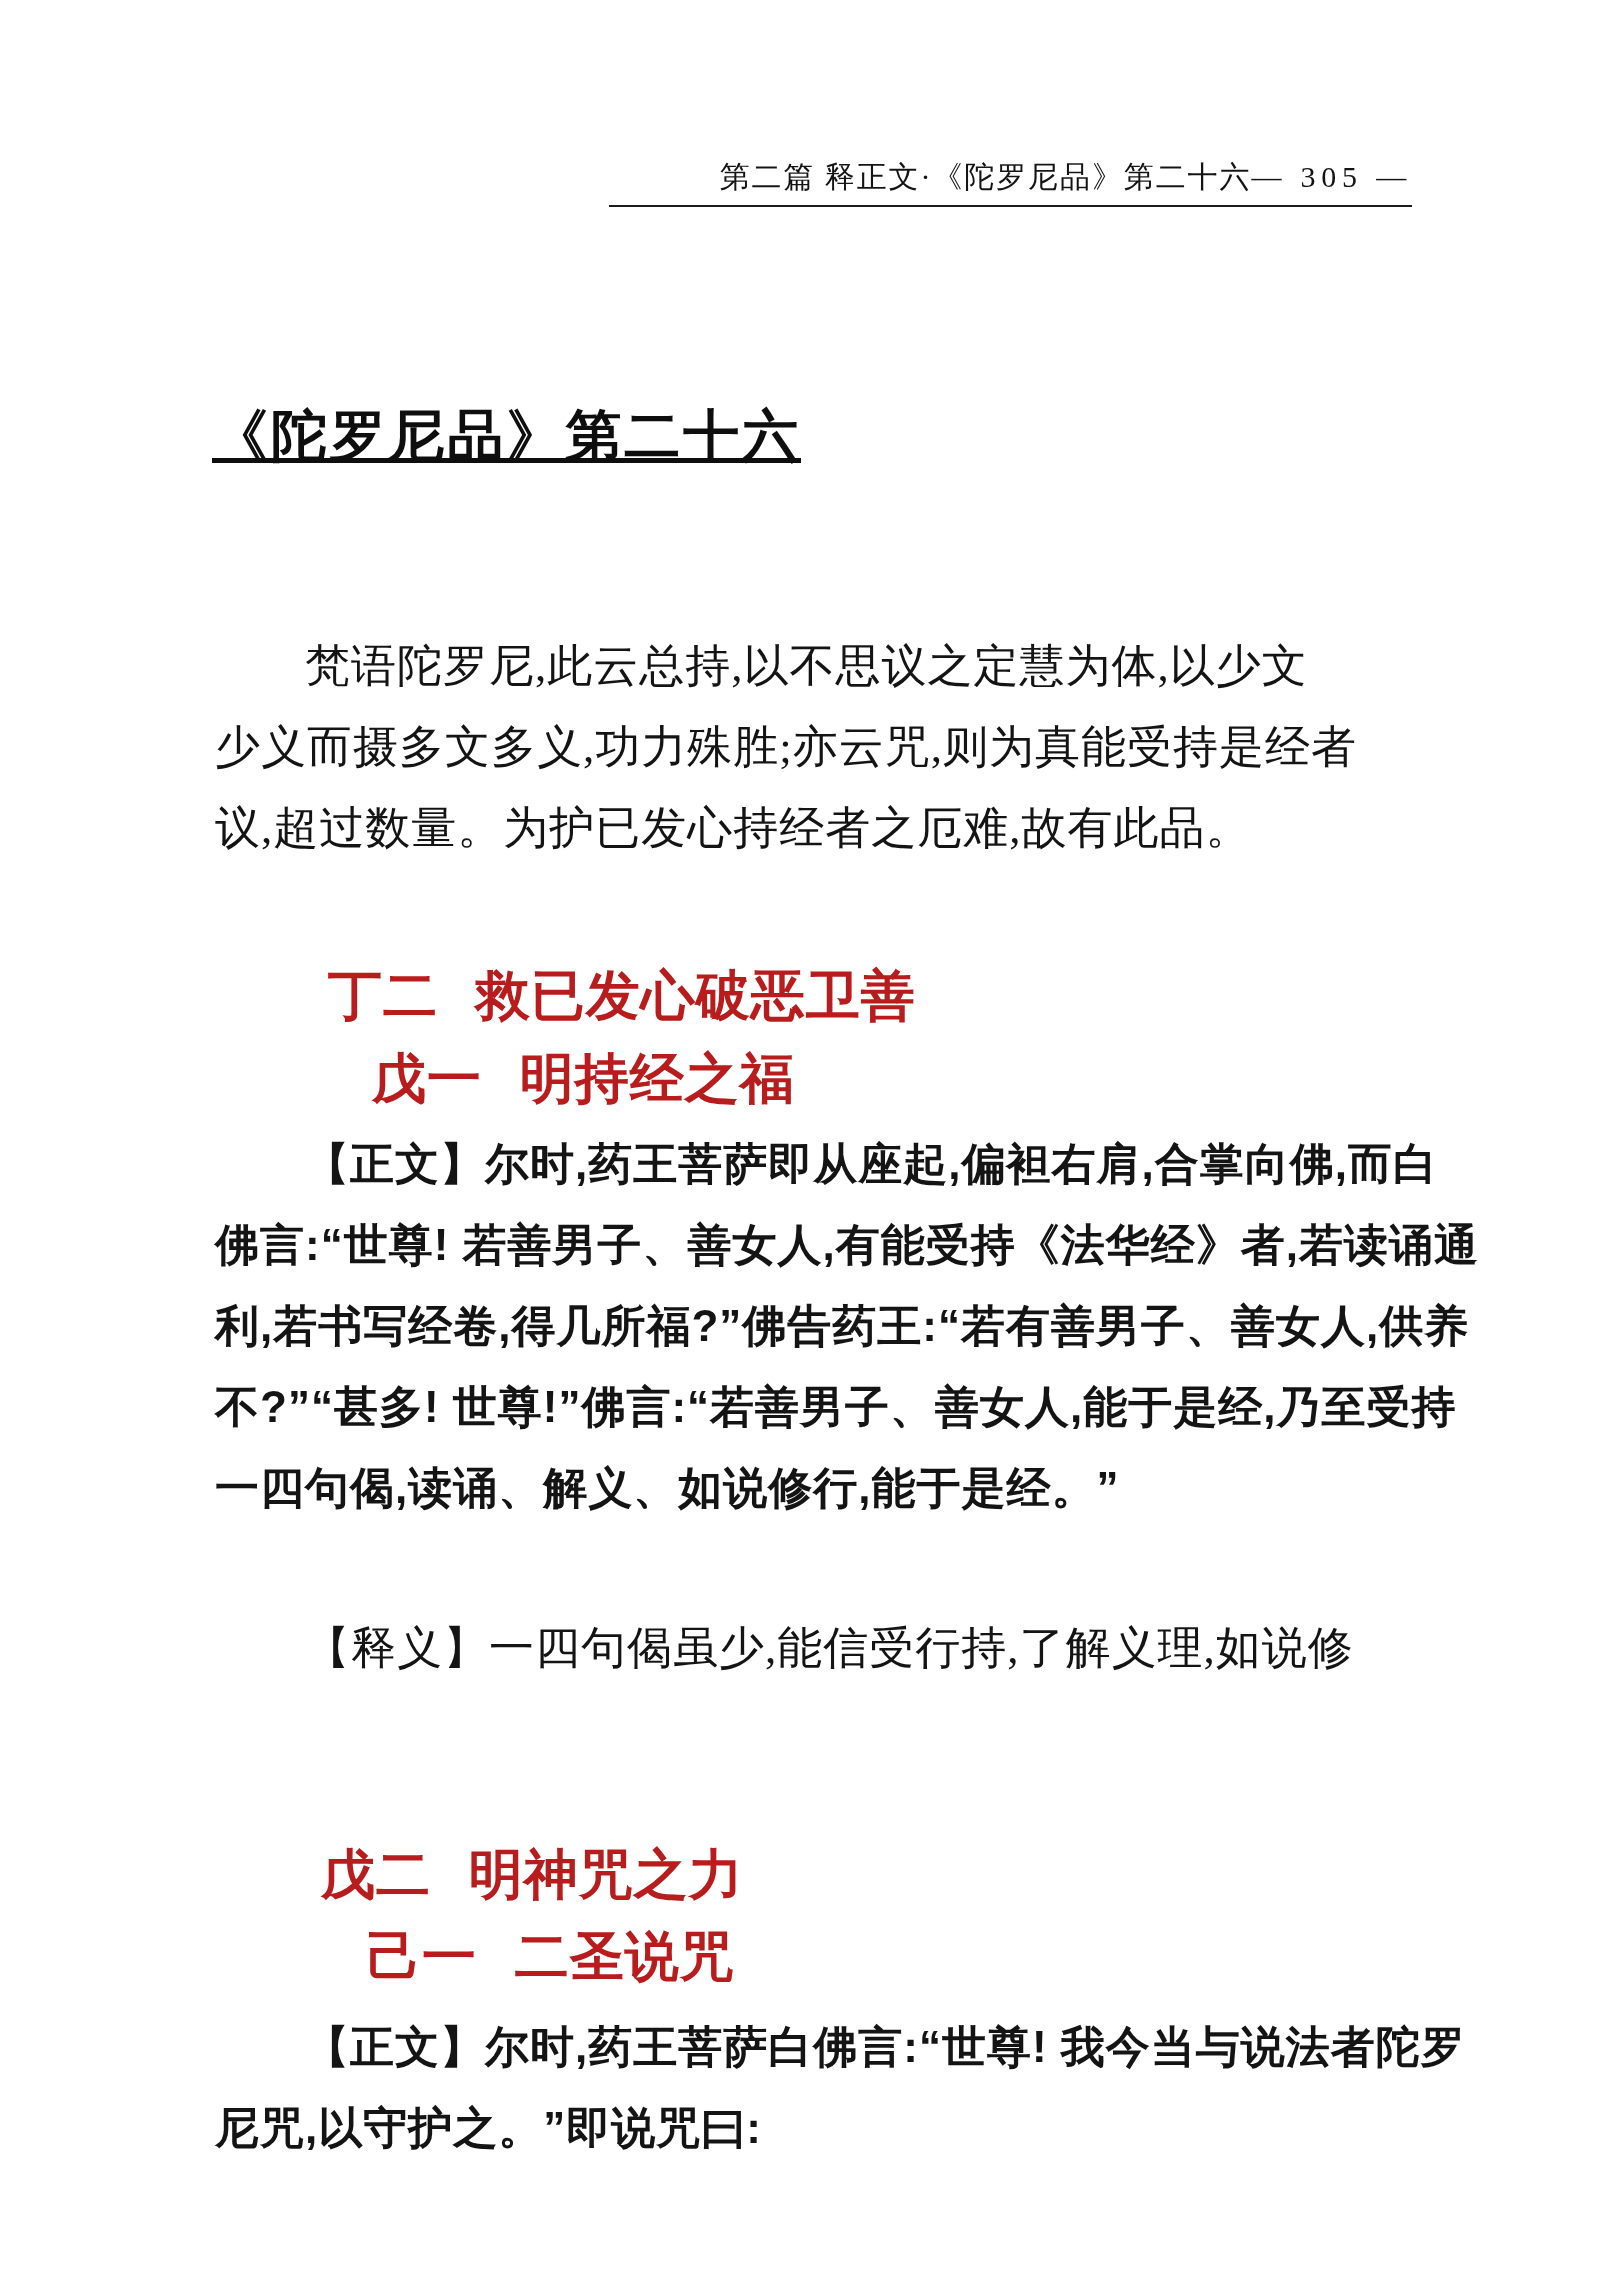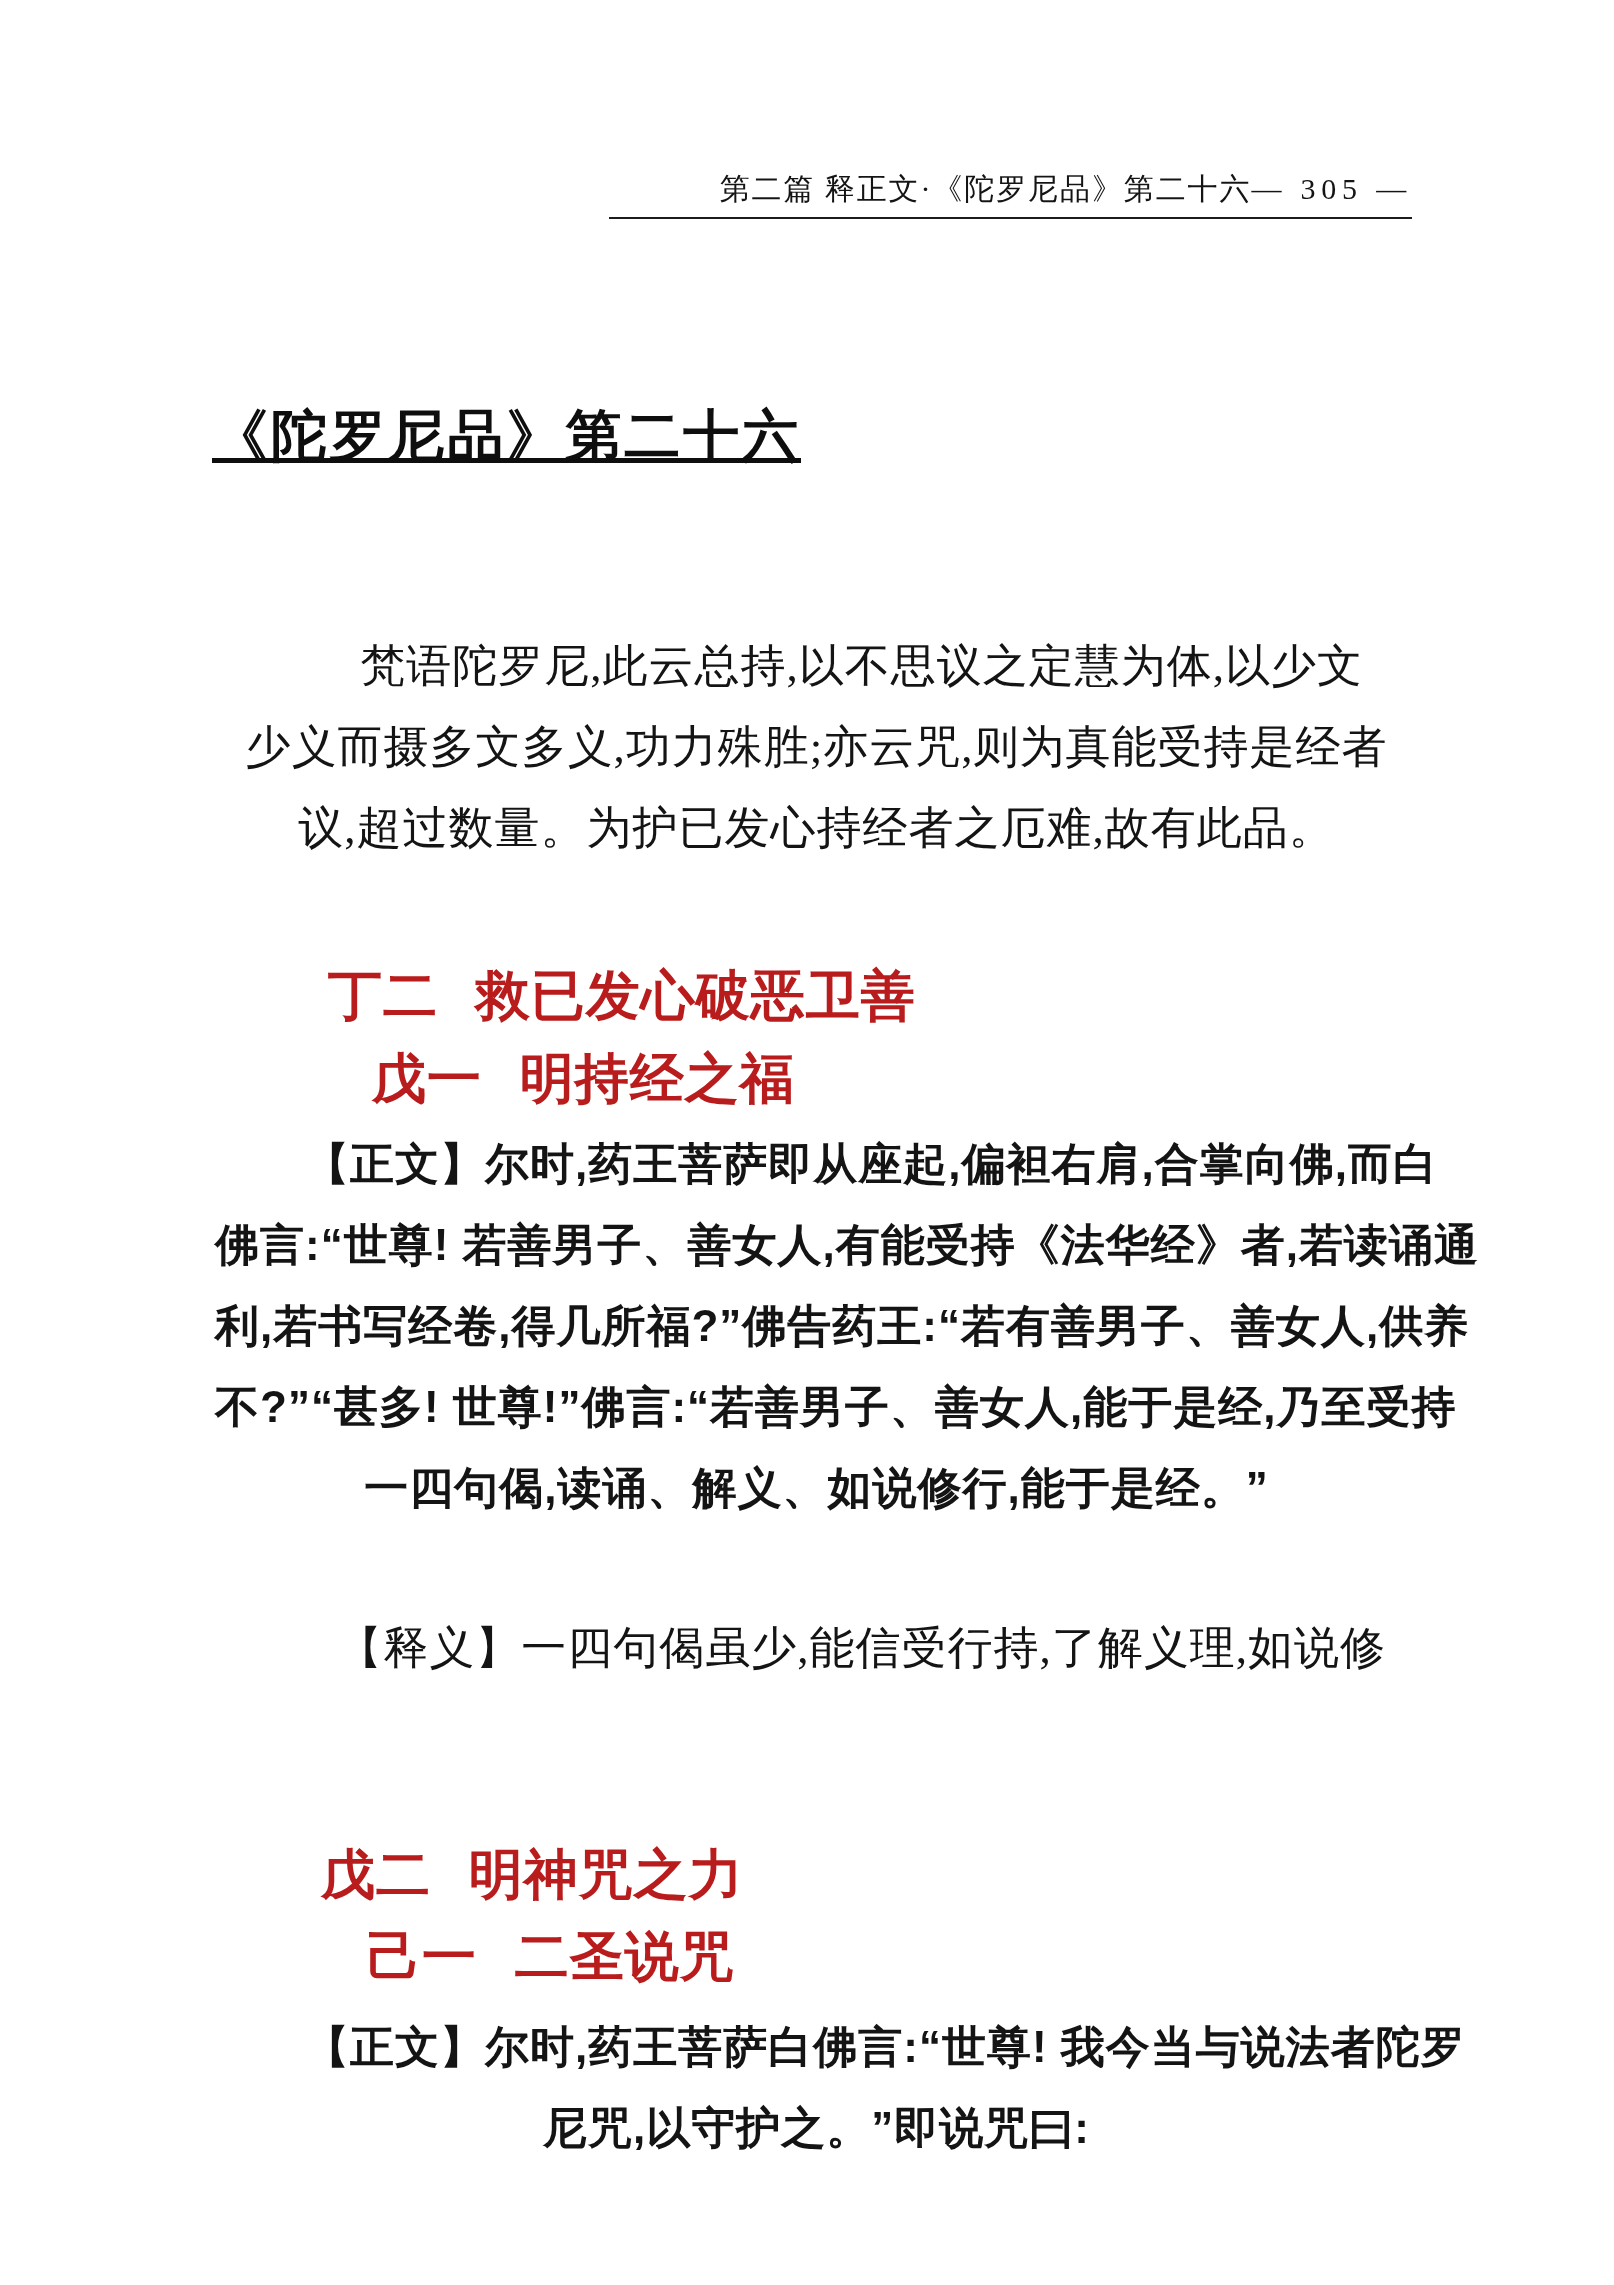--- a/index.html
+++ b/index.html
@@ -17,29 +17,29 @@
 
   .running-header{
     position:absolute;left:609px;top:157px;width:803px;
     display:flex;justify-content:flex-end;align-items:baseline;
     font-size:30px;line-height:39px;
     border-bottom:2.9px solid #1c1c1c;
     padding-bottom:8.7px;
     letter-spacing:1.9px;
     white-space:nowrap;
   }
-  .running-header .pageno{letter-spacing:5.8px;margin-top:12px;}
+  .running-header .pageno{letter-spacing:5.8px;}
 
   .chapter-title{
     position:absolute;left:212px;top:401px;margin:0;
     font-size:56px;line-height:70px;letter-spacing:2.9px;
     white-space:nowrap;color:#0e0e0e;text-decoration:underline;
   }
 
-  .para{position:absolute;left:215px;width:1203px;text-align:center;}
+  .para{position:absolute;left:215px;width:1203px;}
   .para .line{
     line-height:81px;
     white-space:nowrap;
     letter-spacing:1px;
   }
   .para.song-para{font-size:45px;}
   .para.hei-para{font-size:44px;}
   .line.indent{text-indent:90px;}
 
   .outline-heading{

